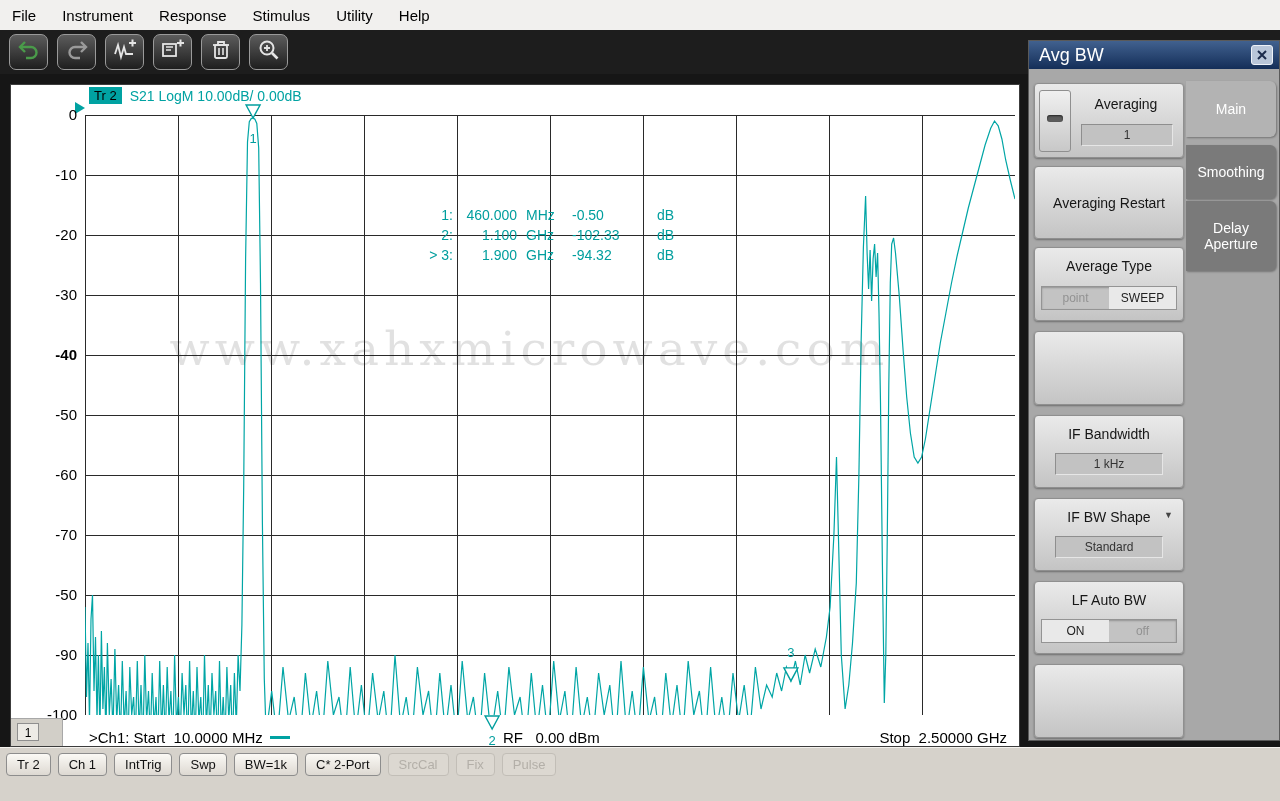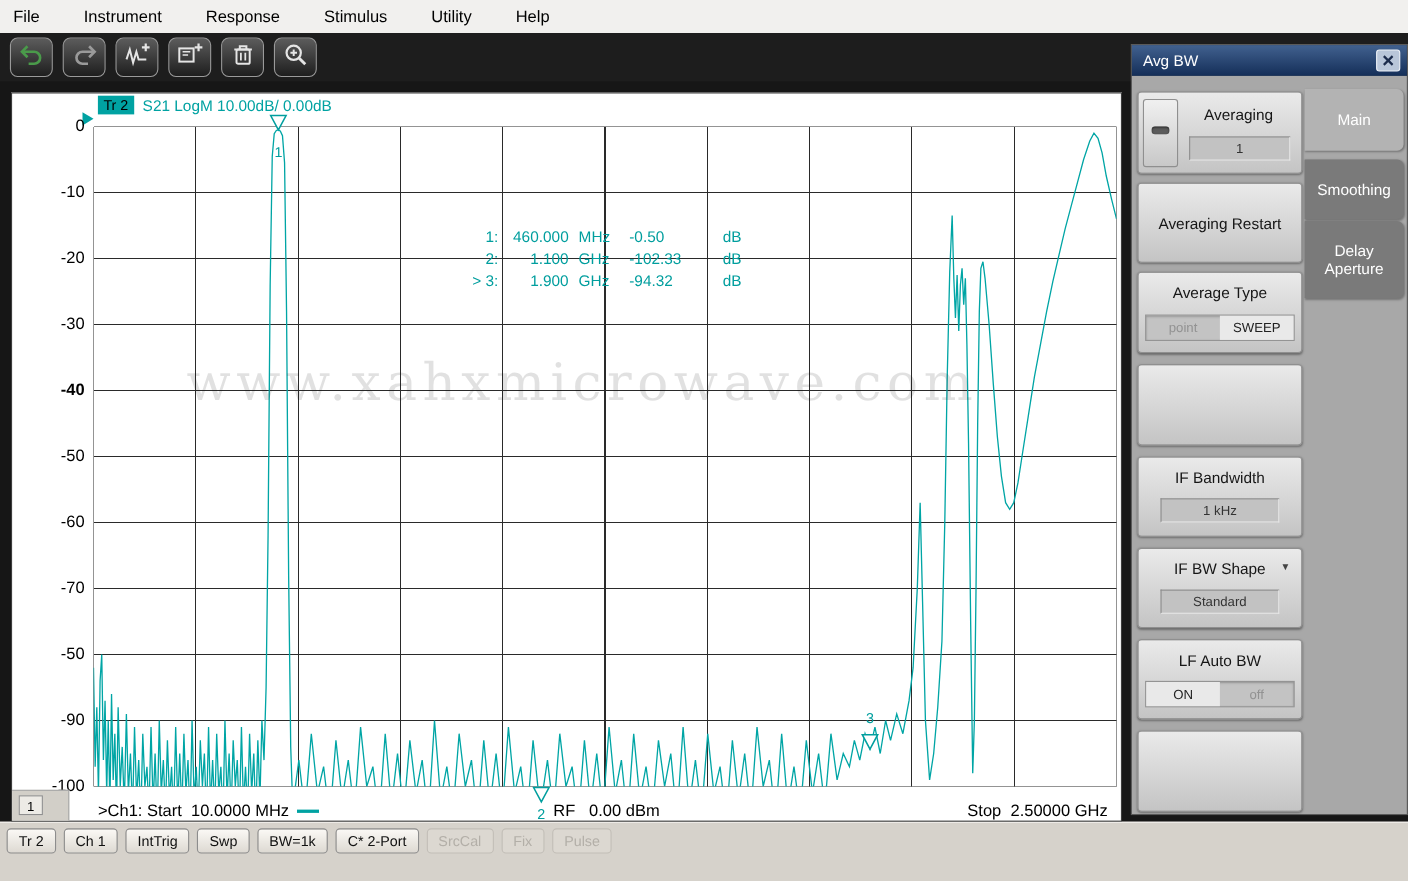--- a/index.html
+++ b/index.html
@@ -1,19 +1,19 @@
 <!DOCTYPE html>
 <html><head>
 <meta charset="utf-8">
 <style>
   html,body{margin:0;padding:0}
   body{width:1280px;height:801px;position:relative;background:#161616;font-family:"Liberation Sans",sans-serif;overflow:hidden}
 
   
-  .menubar{position:absolute;left:0;top:0;width:1280px;height:30px;background:#f1f0ee;display:flex;align-items:center;gap:40px;padding-left:12px;box-sizing:border-box;font-size:15px;color:#000;z-index:3}
+  .menubar{position:absolute;left:0;top:0;width:1280px;height:30px;background:#f1f0ee;display:flex;align-items:center;gap:26px;padding-left:12px;box-sizing:border-box;font-size:15px;color:#000;z-index:3}
   .menu-item{white-space:pre;cursor:default}
 
   
   .toolbar{position:absolute;left:0;top:30px;width:1280px;height:44px;background:#1d1d1d;display:flex;align-items:center;gap:9px;padding-left:9px;box-sizing:border-box;z-index:1}
   .tool-btn{width:39px;height:36px;border-radius:7px;border:1px solid #9a9a9a;background:linear-gradient(#5c5c5c,#1e1e1e);display:flex;align-items:center;justify-content:center;box-sizing:border-box}
 
   
   .plot-window{position:absolute;left:10px;top:84px;width:1010px;height:663px;background:#fff;border:1px solid #3c3c3c;box-sizing:border-box;z-index:2}
   .trace-header{position:absolute;left:78px;top:2px;display:flex;align-items:center;gap:8px;font-size:14px}
   .tr-badge{background:#00a2a2;color:#000;padding:0 5px;font-size:13px;height:17px;line-height:17px}
@@ -33,21 +33,21 @@
   .pf-start{position:absolute;left:78px;top:644px;font-size:15px;color:#000;display:flex;align-items:center;gap:7px;white-space:pre}
   .trace-dash{width:20px;height:3px;background:#00a2a2;display:inline-block}
   .pf-rf{position:absolute;left:492px;top:644px;font-size:15px;color:#000;white-space:pre}
   .pf-stop{position:absolute;right:12px;top:644px;font-size:15px;color:#000000;white-space:pre}
   .corner{position:absolute;left:0;bottom:0;width:52px;height:28px;background:#d2cfc8;border-top:1px solid #a8a8a8;border-right:1px solid #a8a8a8;box-sizing:border-box}
   .ch-badge{position:absolute;left:6px;top:4px;width:22px;height:18px;background:#edebe6;border:1px solid #8f8f8f;font-size:12px;text-align:center;line-height:18px;color:#000;box-sizing:border-box}
 
   
   .panel{position:absolute;left:1028px;top:40px;width:252px;height:701px;z-index:4;border:1px solid #5a5a5a;box-sizing:border-box}
   .panel-header{position:absolute;top:0;left:0;right:0;height:28px;background:linear-gradient(#41618f,#142e58);display:flex;align-items:center}
-  .panel-title{color:#fff;font-size:14px;padding-left:10px;flex:1}
+  .panel-title{color:#fff;font-size:18px;padding-left:10px;flex:1}
   .panel-close{width:20px;height:18px;margin-right:6px;background:#b9c6d9;border:1px solid #eef2f8;border-radius:3px;display:flex;align-items:center;justify-content:center;cursor:pointer}
   .panel-body{position:absolute;top:28px;left:0;right:0;bottom:0;background:#a8a8a8}
   .pbtn{position:absolute;left:5px;width:150px;background:linear-gradient(#eaeaea,#c4c4c4);border:1px solid #8f8f8f;border-radius:4px;box-shadow:0 1px 2px rgba(0,0,0,.35);text-align:center;font-size:14px;color:#161616;box-sizing:border-box}
   .b1{top:14px;height:75px}.b2{top:97px;height:73px;display:flex;align-items:center;justify-content:center;padding:0 1px}
   .b3{top:178px;height:74px}.b4{top:262px;height:74px}.b5{top:346px;height:73px}
   .b6{top:429px;height:73px}.b7{top:512px;height:73px}.b8{top:595px;height:74px}
   .plabel{margin-top:10px;font-size:14px}
   .well{position:absolute;left:20px;right:20px;bottom:12px;height:20px;background:#c2c2c2;border:1px solid;border-color:#8e8e8e #e6e6e6 #e6e6e6 #8e8e8e;font-size:12px;line-height:20px;color:#333}
   .toggle{position:absolute;left:4px;top:6px;width:32px;height:62px;border:1px solid #8f8f8f;border-radius:3px;background:linear-gradient(#f0f0f0,#c8c8c8);box-sizing:border-box}
   .toggle-slot{width:16px;height:7px;margin:24px auto 0;background:#5c5c5c;border-radius:3px;box-shadow:inset 0 1px 2px rgba(0,0,0,.6)}

